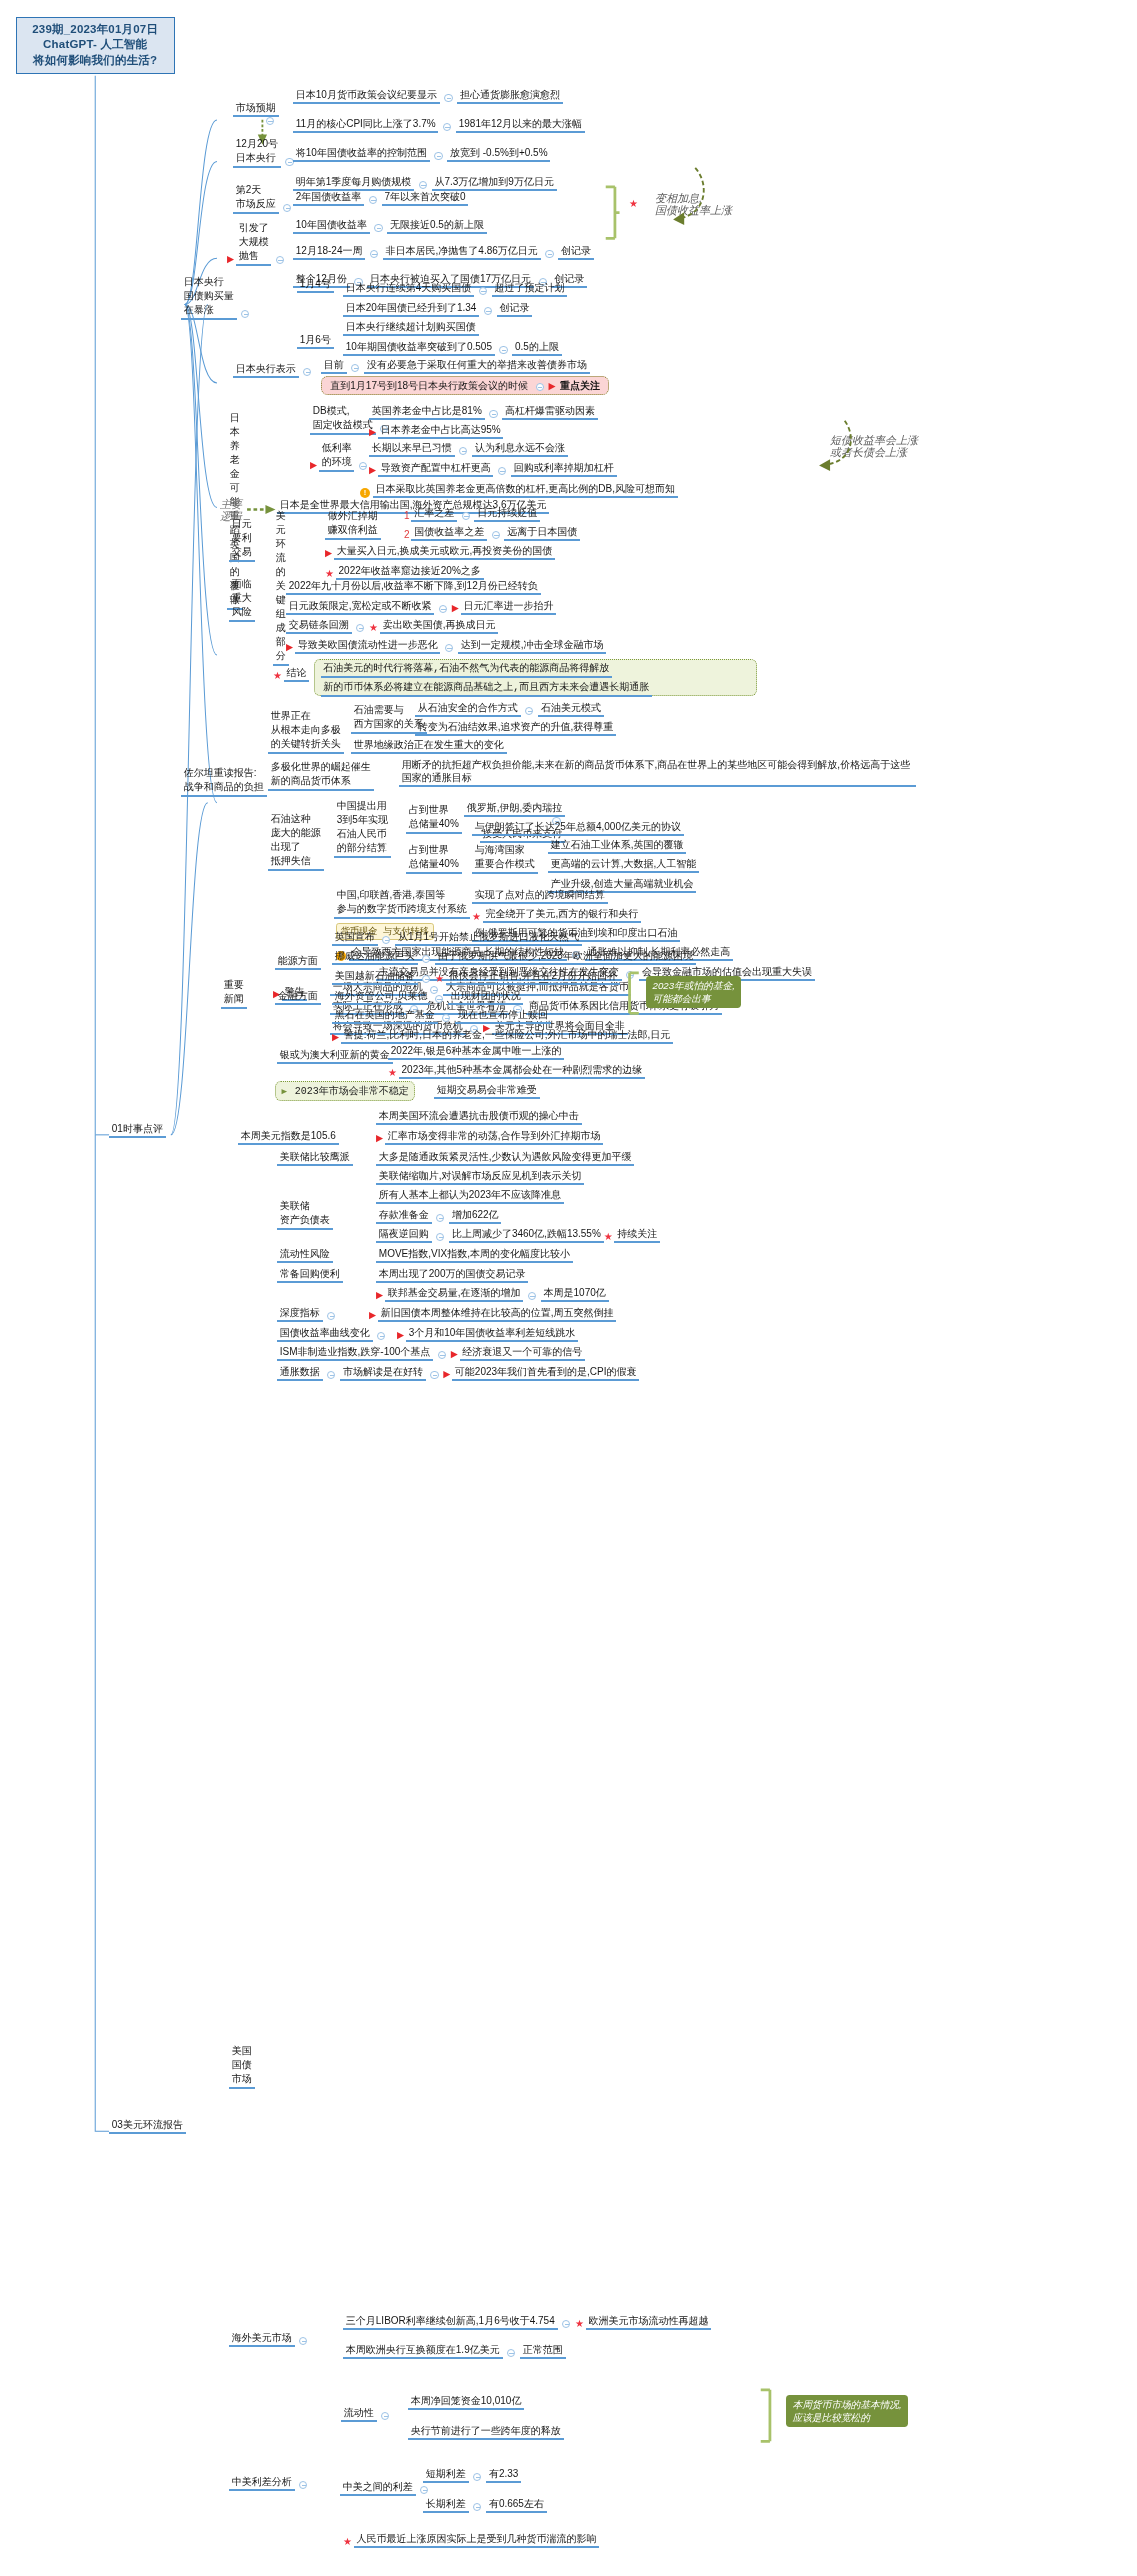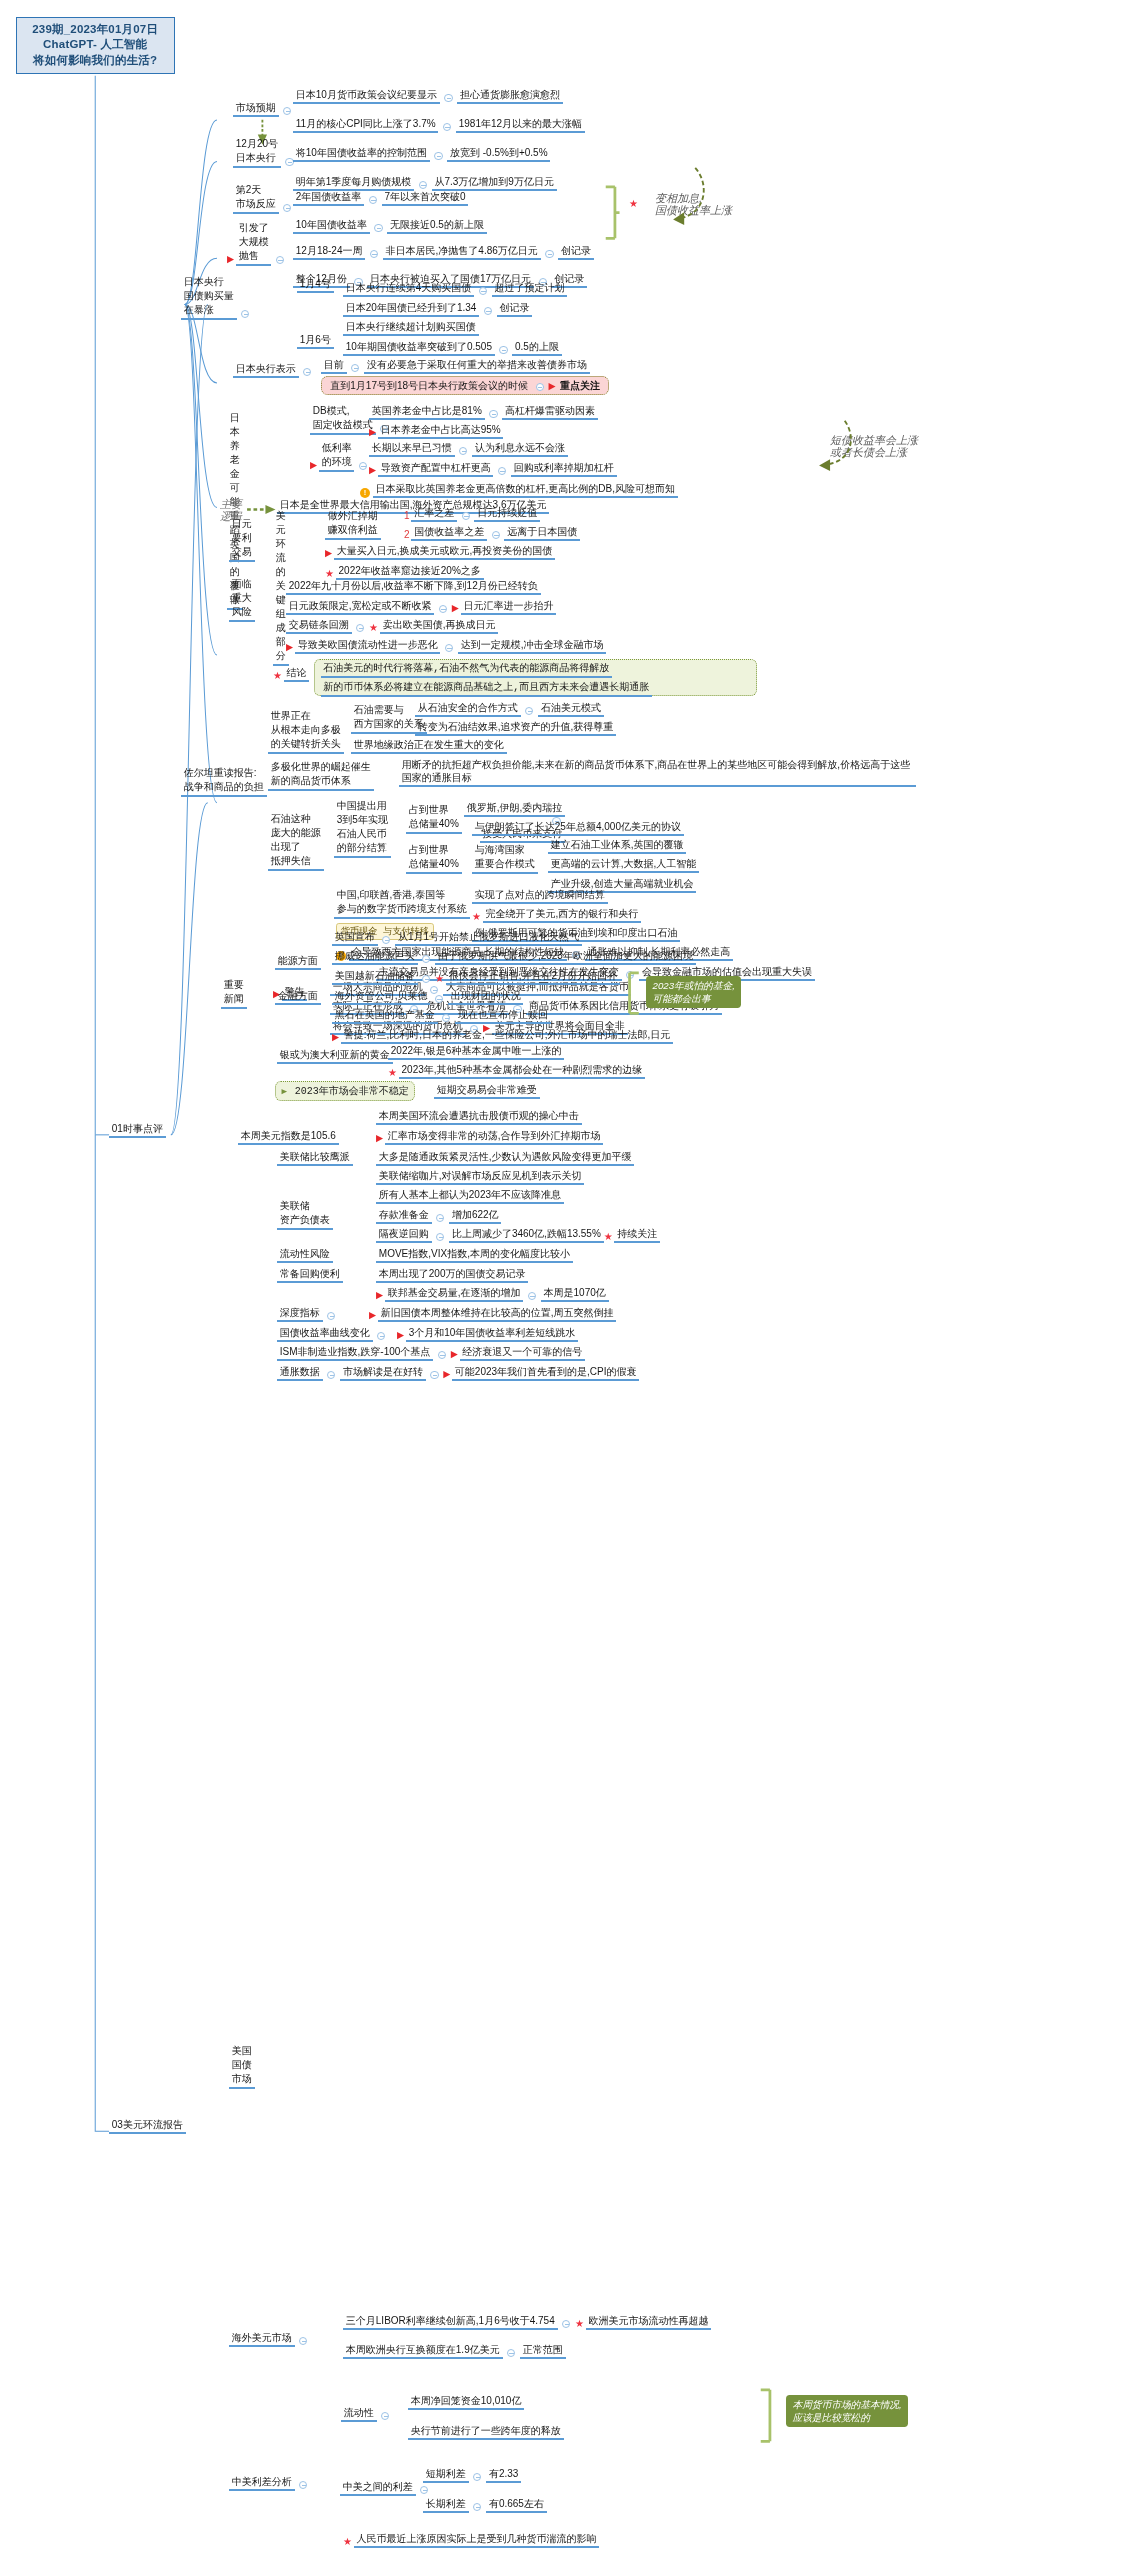--- a/index.html
+++ b/index.html
@@ -133,21 +133,21 @@
 </div>
 <div class="node" style="left:229px; top:2331px;">
   <span class="txt ul">海外美元市场</span>
   <span class="tog"></span>
 </div>
 <div class="node" style="left:229px; top:2475px;">
   <span class="txt ul">中美利差分析</span>
   <span class="tog"></span>
 </div>
 
-<div class="node" style="left:233px; top:101px;">
+<div class="node" style="left:233px; top:101px;flex-direction:column;">
   <span class="txt ul">市场预期</span>
   <span class="tog"></span>
 </div>
 <div class="node" style="left:293px; top:88px;">
   <span class="txt ul">日本10月货币政策会议纪要显示</span>
   <span class="tog"></span>
   <span class="txt ul">担心通货膨胀愈演愈烈</span>
 </div>
 <div class="node" style="left:293px; top:117px;">
   <span class="txt ul">11月的核心CPI同比上涨了3.7%</span>

